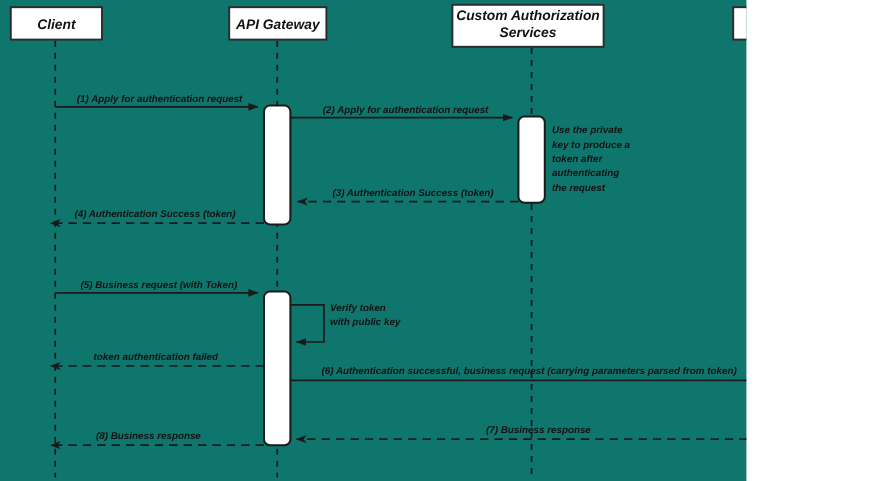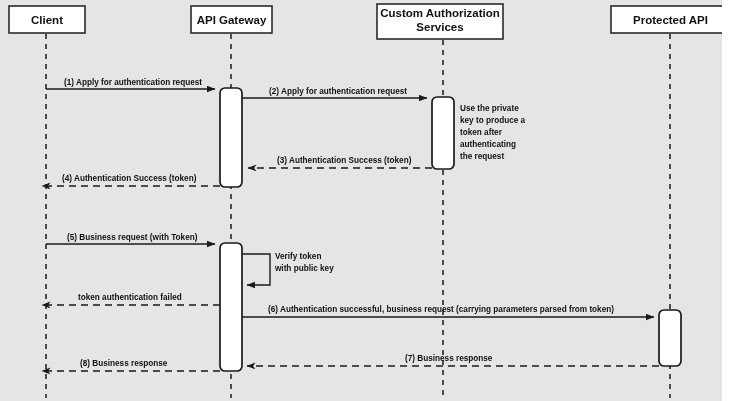--- a/index.html
+++ b/index.html
@@ -5,24 +5,25 @@
   html, body {
     margin: 0;
     padding: 0;
     background: #ffffff;
   }
   body {
     font-family: "Liberation Sans", sans-serif;
   }
   #diagram-root {
     position: relative;
-    width: 722px;
+    width: 622px;
     height: 401px;
-    background: #e5e5e5;
+    background: #0f766e;
     overflow: hidden;
+    font-style: italic;
   }
   #seq-svg {
     position: absolute;
     left: 0;
     top: 0;
     width: 738px;
     height: 401px;
   }
   .lifeline-box {
     fill: #ffffff;

